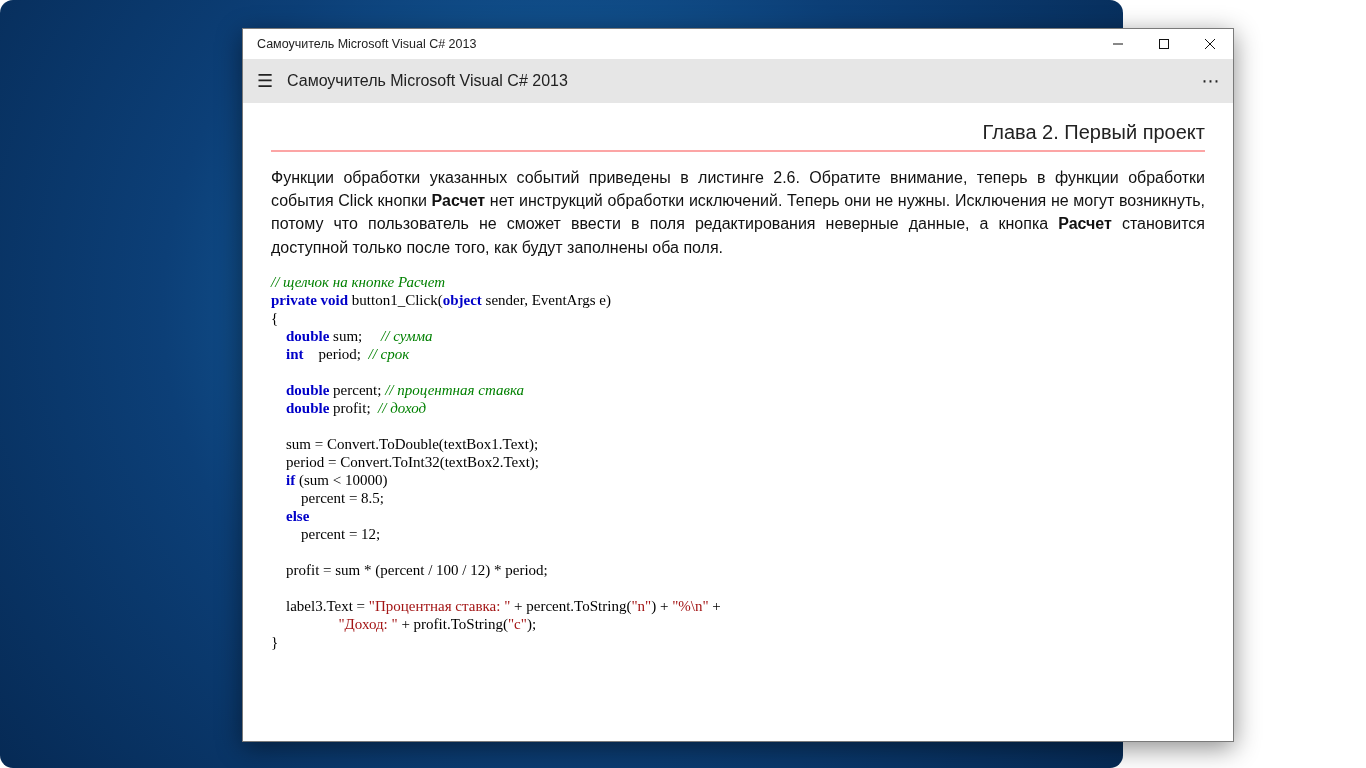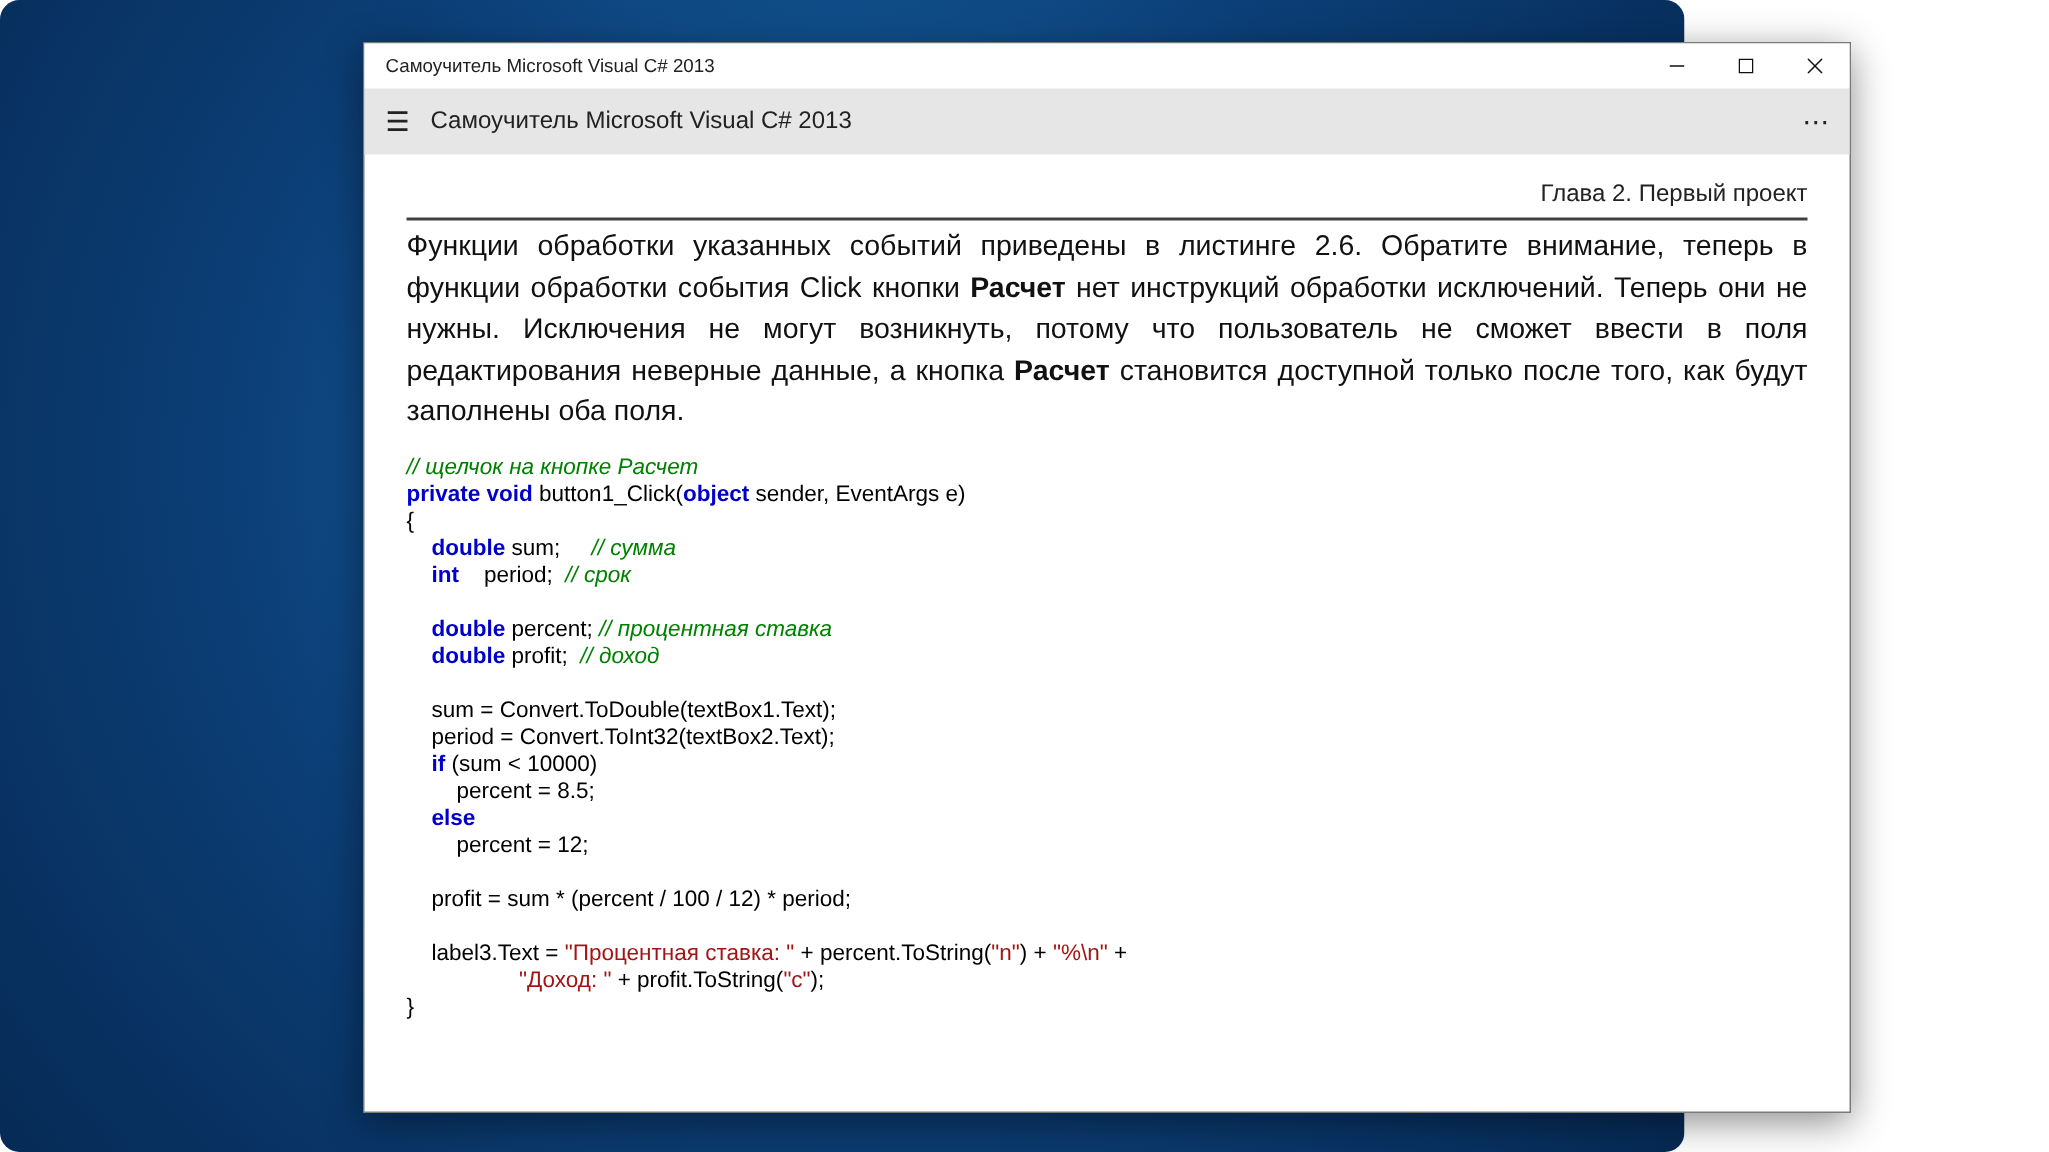--- a/index.html
+++ b/index.html
@@ -25,30 +25,30 @@
   .titlebar .title{flex:1;padding-left:14px;font-size:12.5px;color:#222;}
   .winbtn{width:46px;height:30px;display:flex;align-items:center;justify-content:center;color:#111;cursor:pointer;}
   .winbtn svg{width:10px;height:10px;}
   .toolbar{height:44px;background:#e6e6e6;display:flex;align-items:center;color:#222;}
   .toolbar .hamburger{width:44px;text-align:center;font-size:18px;cursor:pointer;}
   .toolbar .book-title{font-size:16px;font-weight:400;}
   .toolbar .spacer{flex:1;}
   .toolbar .more{width:44px;text-align:center;font-size:18px;cursor:pointer;letter-spacing:1px;}
   .page{flex:1;padding:14px 28px 20px 28px;overflow:hidden;color:#111;}
   .chapter{
-    text-align:right;font-size:16px;color:#222;padding:4px 0 6px 0;
-    border-bottom:2px solid #404040;margin-bottom:4px;
+    text-align:right;font-size:20px;color:#222;padding:4px 0 6px 0;
+    border-bottom:2px solid #fca5a5;margin-bottom:14px;
   }
-  .para{font-size:19px;line-height:1.45;text-align:justify;margin:0 0 14px 0;}
+  .para{font-size:16px;line-height:1.45;text-align:justify;margin:0 0 14px 0;}
   .para b{font-weight:700;}
   .listing-title{
     font-size:15px;font-weight:700;padding-bottom:4px;border-bottom:1px solid #000;margin-bottom:6px;
   }
   pre.code{
-    margin:0;font-family:Liberation Sans, sans-serif;font-size:15px;line-height:18px;
+    margin:0;font-family:Liberation Serif, serif;font-size:15px;line-height:18px;
     white-space:pre;color:#000;
   }
   .kw{color:#0000c8;font-weight:700;}
   .cm{color:#008000;font-style:italic;}
   .str{color:#a31515;}
 </style>
 </head>
 <body>
 
 <div class="desktop">

